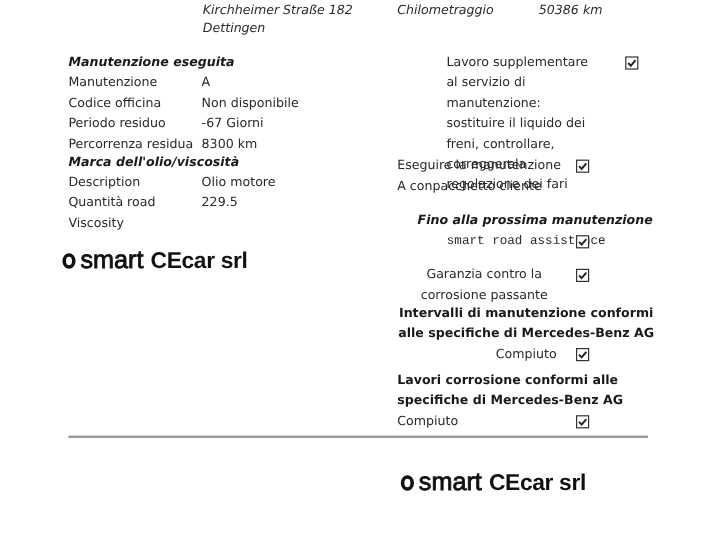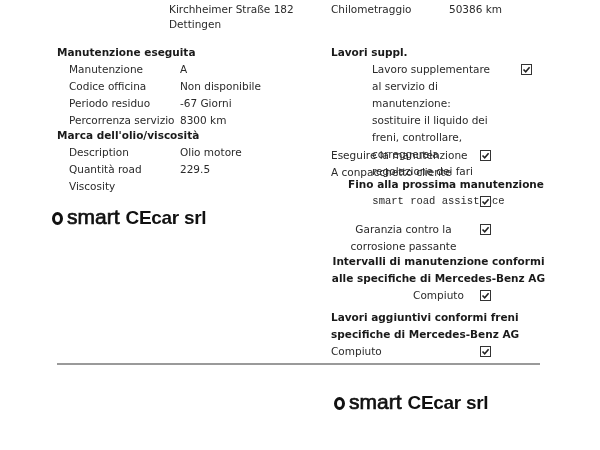--- a/index.html
+++ b/index.html
@@ -1,23 +1,23 @@
 <!DOCTYPE html>
 <html><head>
   <meta charset="utf-8">
   <style>
     html, body { margin: 0; padding: 0; background: #ffffff; }
     body {
       width: 600px; height: 450px; position: relative; overflow: hidden;
       font-family: "DejaVu Sans", sans-serif; color: #2a2a2a; font-size: 10.5px;
     }
     .abs { position: absolute; }
-    .line { height: 17px; line-height: 17px; white-space: nowrap; }
+    .line { height: 17px; line-height: 17px; white-space: nowrap; font-style: italic; }
     .bold { font-weight: bold; color: #1a1a1a; }
-    .row { position: relative; height: 17px; line-height: 17px; white-space: nowrap; margin-left: 12px; }
+    .row { position: relative; height: 17px; line-height: 17px; white-space: nowrap; }
     .row .k { position: absolute; left: 0; }
     .row .v { position: absolute; left: 111px; }
     .chk {
       position: absolute; width: 9px; height: 9px; border: 1px solid #333;
       background: #fff; box-sizing: content-box;
     }
     .chk svg { position: absolute; left: 0; top: 0; width: 9px; height: 9px; }
     .item { position: absolute; left: 0; width: 215px; line-height: 17px; white-space: normal; }
     .logo {
       position: absolute; font-family: "Liberation Sans", sans-serif; font-weight: bold;
@@ -48,21 +48,21 @@
   </div>
   <div class="row">
     <span class="k">Codice officina</span>
     <span class="v">Non disponibile</span>
   </div>
   <div class="row">
     <span class="k">Periodo residuo</span>
     <span class="v">-67 Giorni</span>
   </div>
   <div class="row">
-    <span class="k">Percorrenza servizio</span>
+    <span class="k">Percorrenza residua</span>
     <span class="v">8300 km</span>
   </div>
 </div>
 
 <div class="abs" style="left:57px; top:127px; width:240px;">
   <div class="line bold">Marca dell'olio/viscosità</div>
   <div class="row">
     <span class="k">Description</span>
     <span class="v">Olio motore</span>
   </div>
@@ -74,21 +74,20 @@
     <span class="k">Viscosity</span>
     <span class="v"></span>
   </div>
 </div>
 
 <div class="logo" style="left:52px; top:205px;">
   <span class="o"></span><span class="smart">smart</span><span class="brand">CEcar srl</span>
 </div>
 
 <div class="abs" style="left:331px; top:44px; width:230px;">
-  <div class="line bold">Lavori suppl.</div>
   <div style="position:relative; height:68px;margin-left:41px;">
     <div class="item" style="width:130px;">Lavoro supplementare al servizio di manutenzione: sostituire il liquido dei freni, controllare, correggerela regolazione dei fari</div>
     <span class="chk" style="left:149px; top:3px;">
       <svg viewBox="0 0 9 9">
           <path d="M1.5 4.5 L3.7 6.8 L7.6 2.2" stroke="#222" stroke-width="1.6" fill="none"></path>
         </svg>
     </span>
   </div>
   <div style="position:relative; height:34px; margin-top:18px;">
     <div class="item" style="width:140px;">Eseguire la manutenzione A conpacchetto cliente</div>
@@ -126,21 +125,21 @@
     <div class="item">Compiuto</div>
     <span class="chk" style="left:149px; top:3px;">
       <svg viewBox="0 0 9 9">
           <path d="M1.5 4.5 L3.7 6.8 L7.6 2.2" stroke="#222" stroke-width="1.6" fill="none"></path>
         </svg>
     </span>
   </div>
 </div>
 
 <div class="abs" style="left:331px; top:309px; width:215px;">
-  <div class="bold" style="line-height:17px;">Lavori aggiuntivi conformi freni specifiche di Mercedes-Benz AG</div>
+  <div class="bold" style="line-height:17px;">Lavori corrosione conformi alle specifiche di Mercedes-Benz AG</div>
   <div style="position:relative; height:17px;">
     <div class="item">Compiuto</div>
     <span class="chk" style="left:149px; top:3px;">
       <svg viewBox="0 0 9 9">
           <path d="M1.5 4.5 L3.7 6.8 L7.6 2.2" stroke="#222" stroke-width="1.6" fill="none"></path>
         </svg>
     </span>
   </div>
 </div>
 

